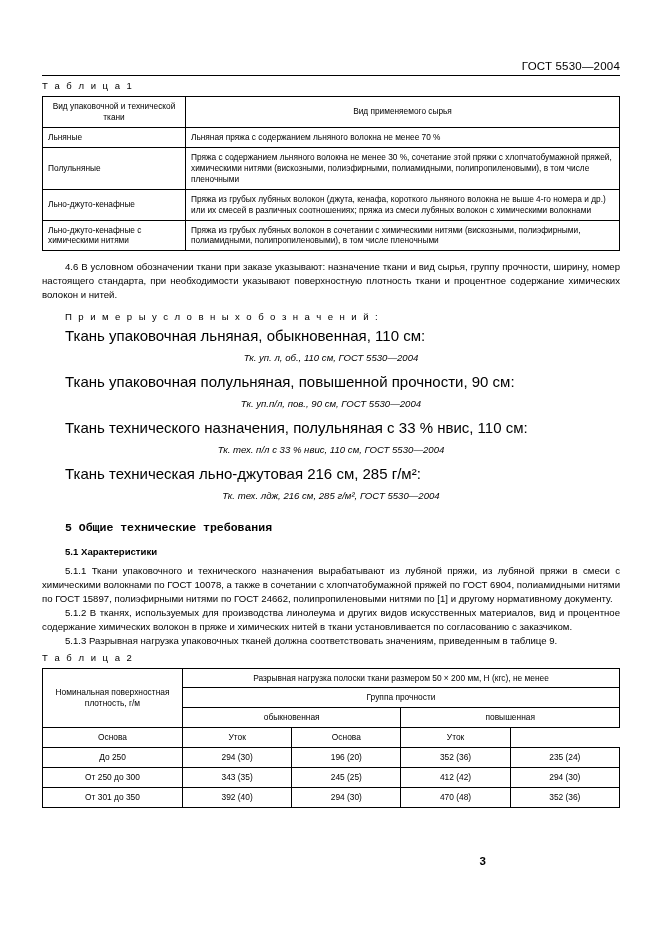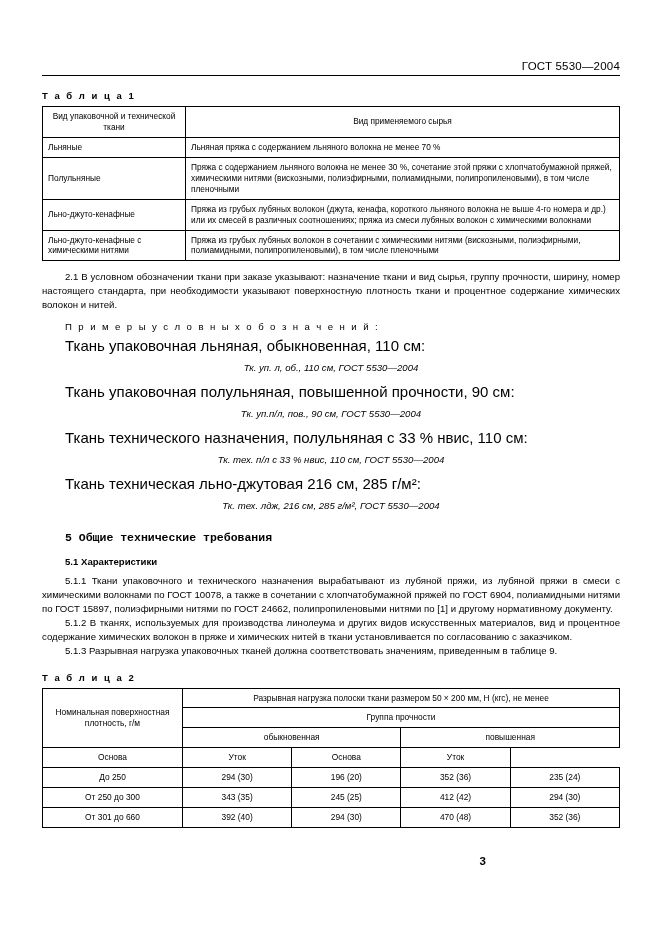--- a/index.html
+++ b/index.html
@@ -31,23 +31,22 @@
   .header {
     text-align: right;
     font-size: 11.5px;
     padding-bottom: 3px;
     border-bottom: 1.3px solid #000;
     letter-spacing: 0.2px;
   }
   .tbl-caption {
     font-size: 9.5px;
     letter-spacing: 2.0px;
-    margin-top: 14px;
+    margin-top: 4px;
     margin-bottom: 5px;
-    font-weight: bold;
   }
   table.doc {
     border-collapse: collapse;
     width: 100%;
     font-size: 8.3px;
     line-height: 1.32;
   }
   table.doc td, table.doc th {
     border: 0.8px solid #000;
     padding: 4px 5px;
@@ -165,21 +164,21 @@
         </tr>
         <tr>
           <td class="t1-c1 t1-row-label">Льно-джуто-кенафные с химическими нитями</td>
           <td class="t1-c2">Пряжа из грубых лубяных волокон в сочетании с химическими нитями (вис­козными, полиэфирными, полиамидными, полипропиленовыми), в том числе пле­ночными</td>
         </tr>
       </tbody>
     </table>
 
     <div class="gap-sm"></div>
 
-    <p class="body para-indent">2.1 В условном обозначении ткани при заказе указывают: назначение ткани и вид сырья, группу прочности, ширину, номер настоящего стандарта, при необходимости указывают поверхностную плот­ность ткани и процентное содержание химических волокон и нитей.</p>
+    <p class="body para-indent">4.6 В условном обозначении ткани при заказе указывают: назначение ткани и вид сырья, группу прочности, ширину, номер настоящего стандарта, при необходимости указывают поверхностную плот­ность ткани и процентное содержание химических волокон и нитей.</p>
 
     <div class="spaced-head">П р и м е р ы   у с л о в н ы х   о б о з н а ч е н и й :</div>
 
     <p class="example-line">Ткань упаковочная льняная, обыкновенная, 110 см:</p>
     <p class="example-italic">Тк. уп. л, об., 110 см, ГОСТ 5530—2004</p>
 
     <p class="example-line">Ткань упаковочная полульняная, повышенной прочности, 90 см:</p>
     <p class="example-italic">Тк. уп.п/л, пов., 90 см, ГОСТ 5530—2004</p>
 
     <p class="example-line">Ткань технического назначения, полульняная с 33 %  нвис, 110 см:</p>
@@ -224,21 +223,21 @@
           <td>235 (24)</td>
         </tr>
         <tr>
           <td class="t2-datalabel">От 250 до 300</td>
           <td>343 (35)</td>
           <td>245 (25)</td>
           <td>412 (42)</td>
           <td>294 (30)</td>
         </tr>
         <tr>
-          <td class="t2-datalabel">От 301 до 660</td>
+          <td class="t2-datalabel">От 301 до 350</td>
           <td>392 (40)</td>
           <td>294 (30)</td>
           <td>470 (48)</td>
           <td>352 (36)</td>
         </tr>
       </tbody>
     </table>
 
   </div>
 

